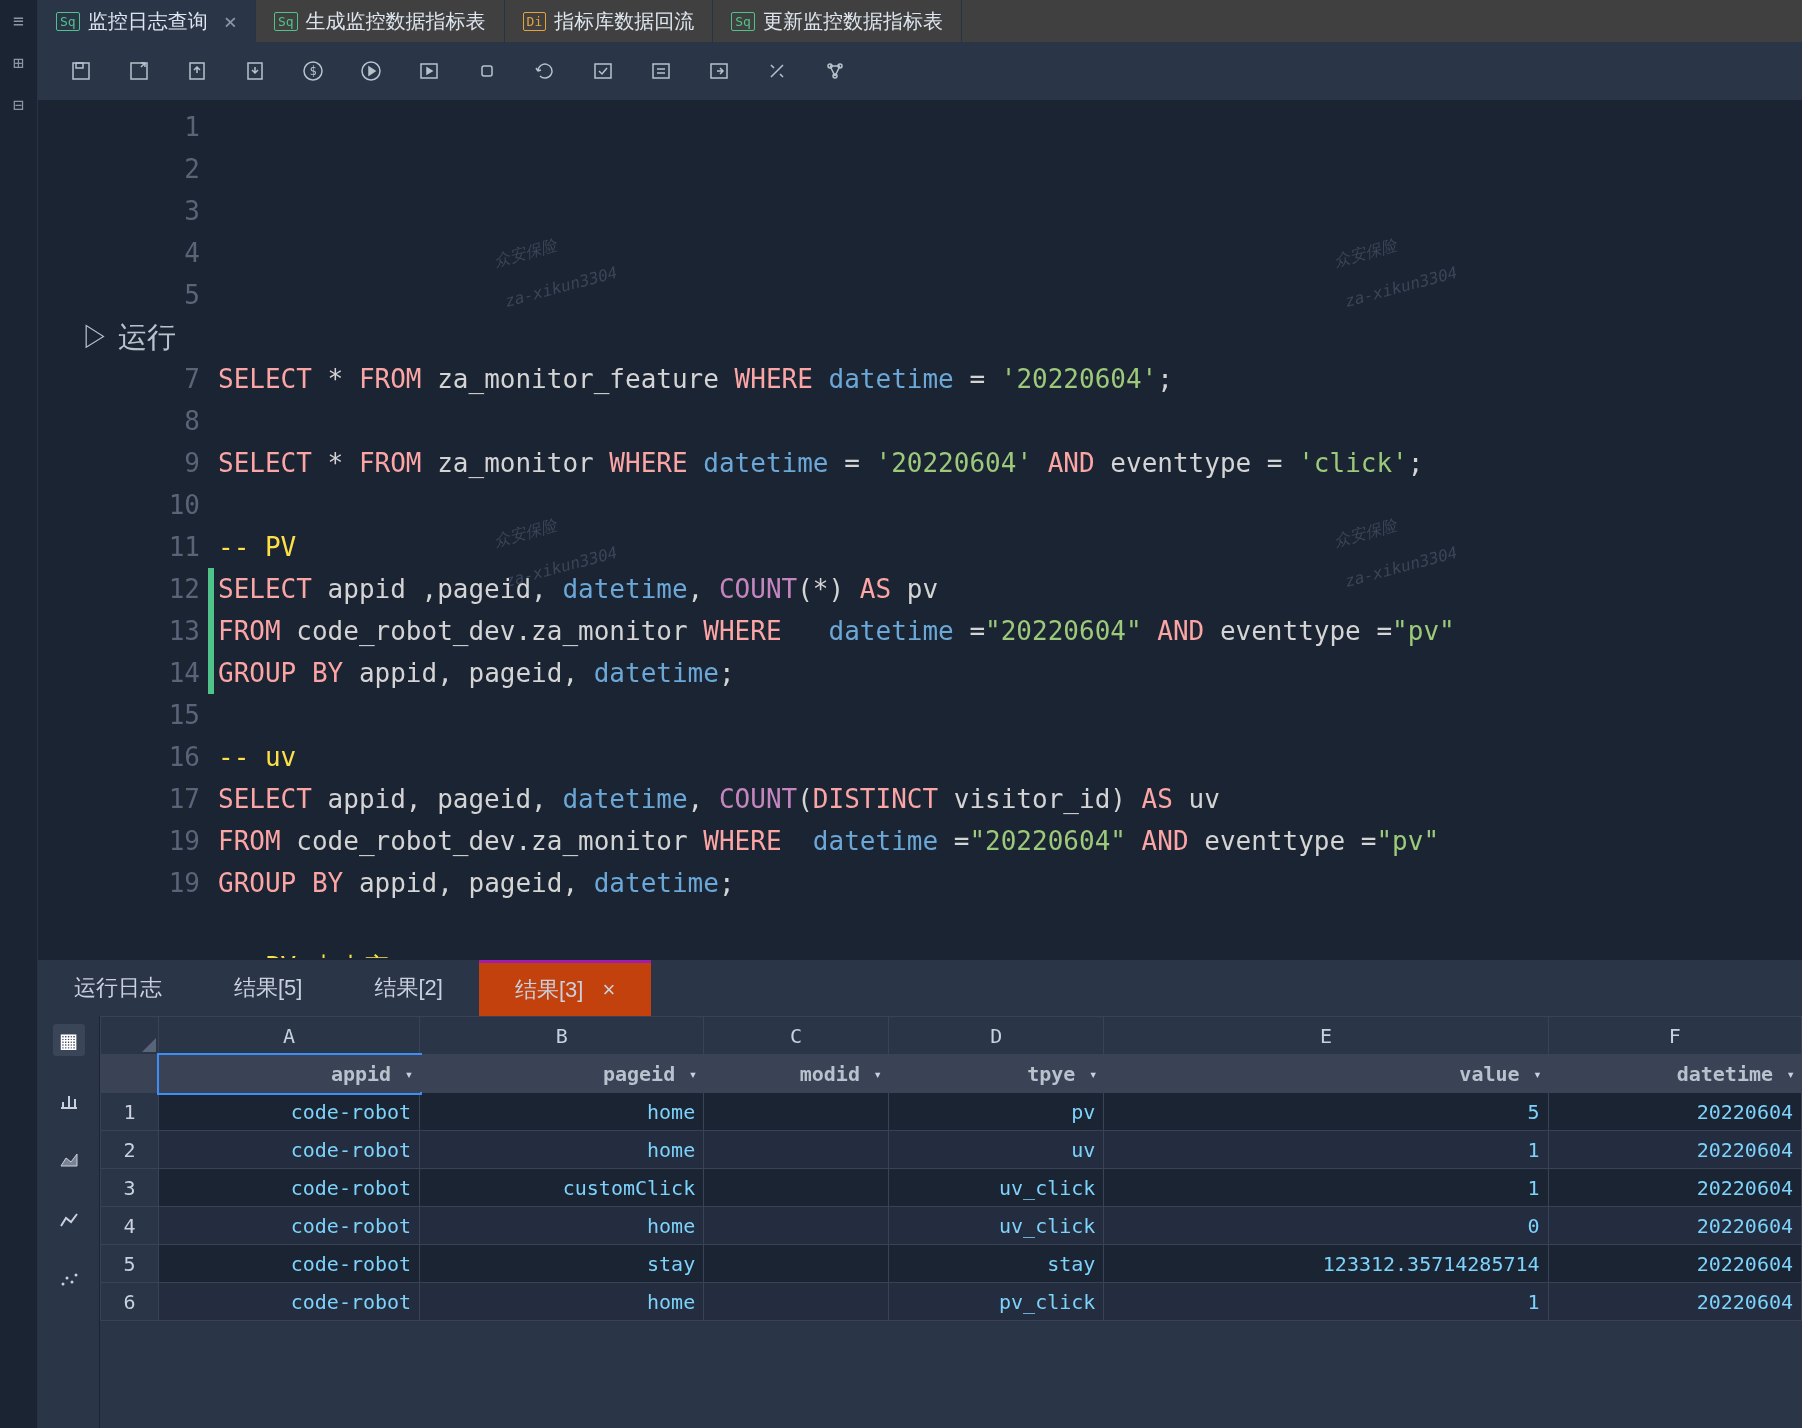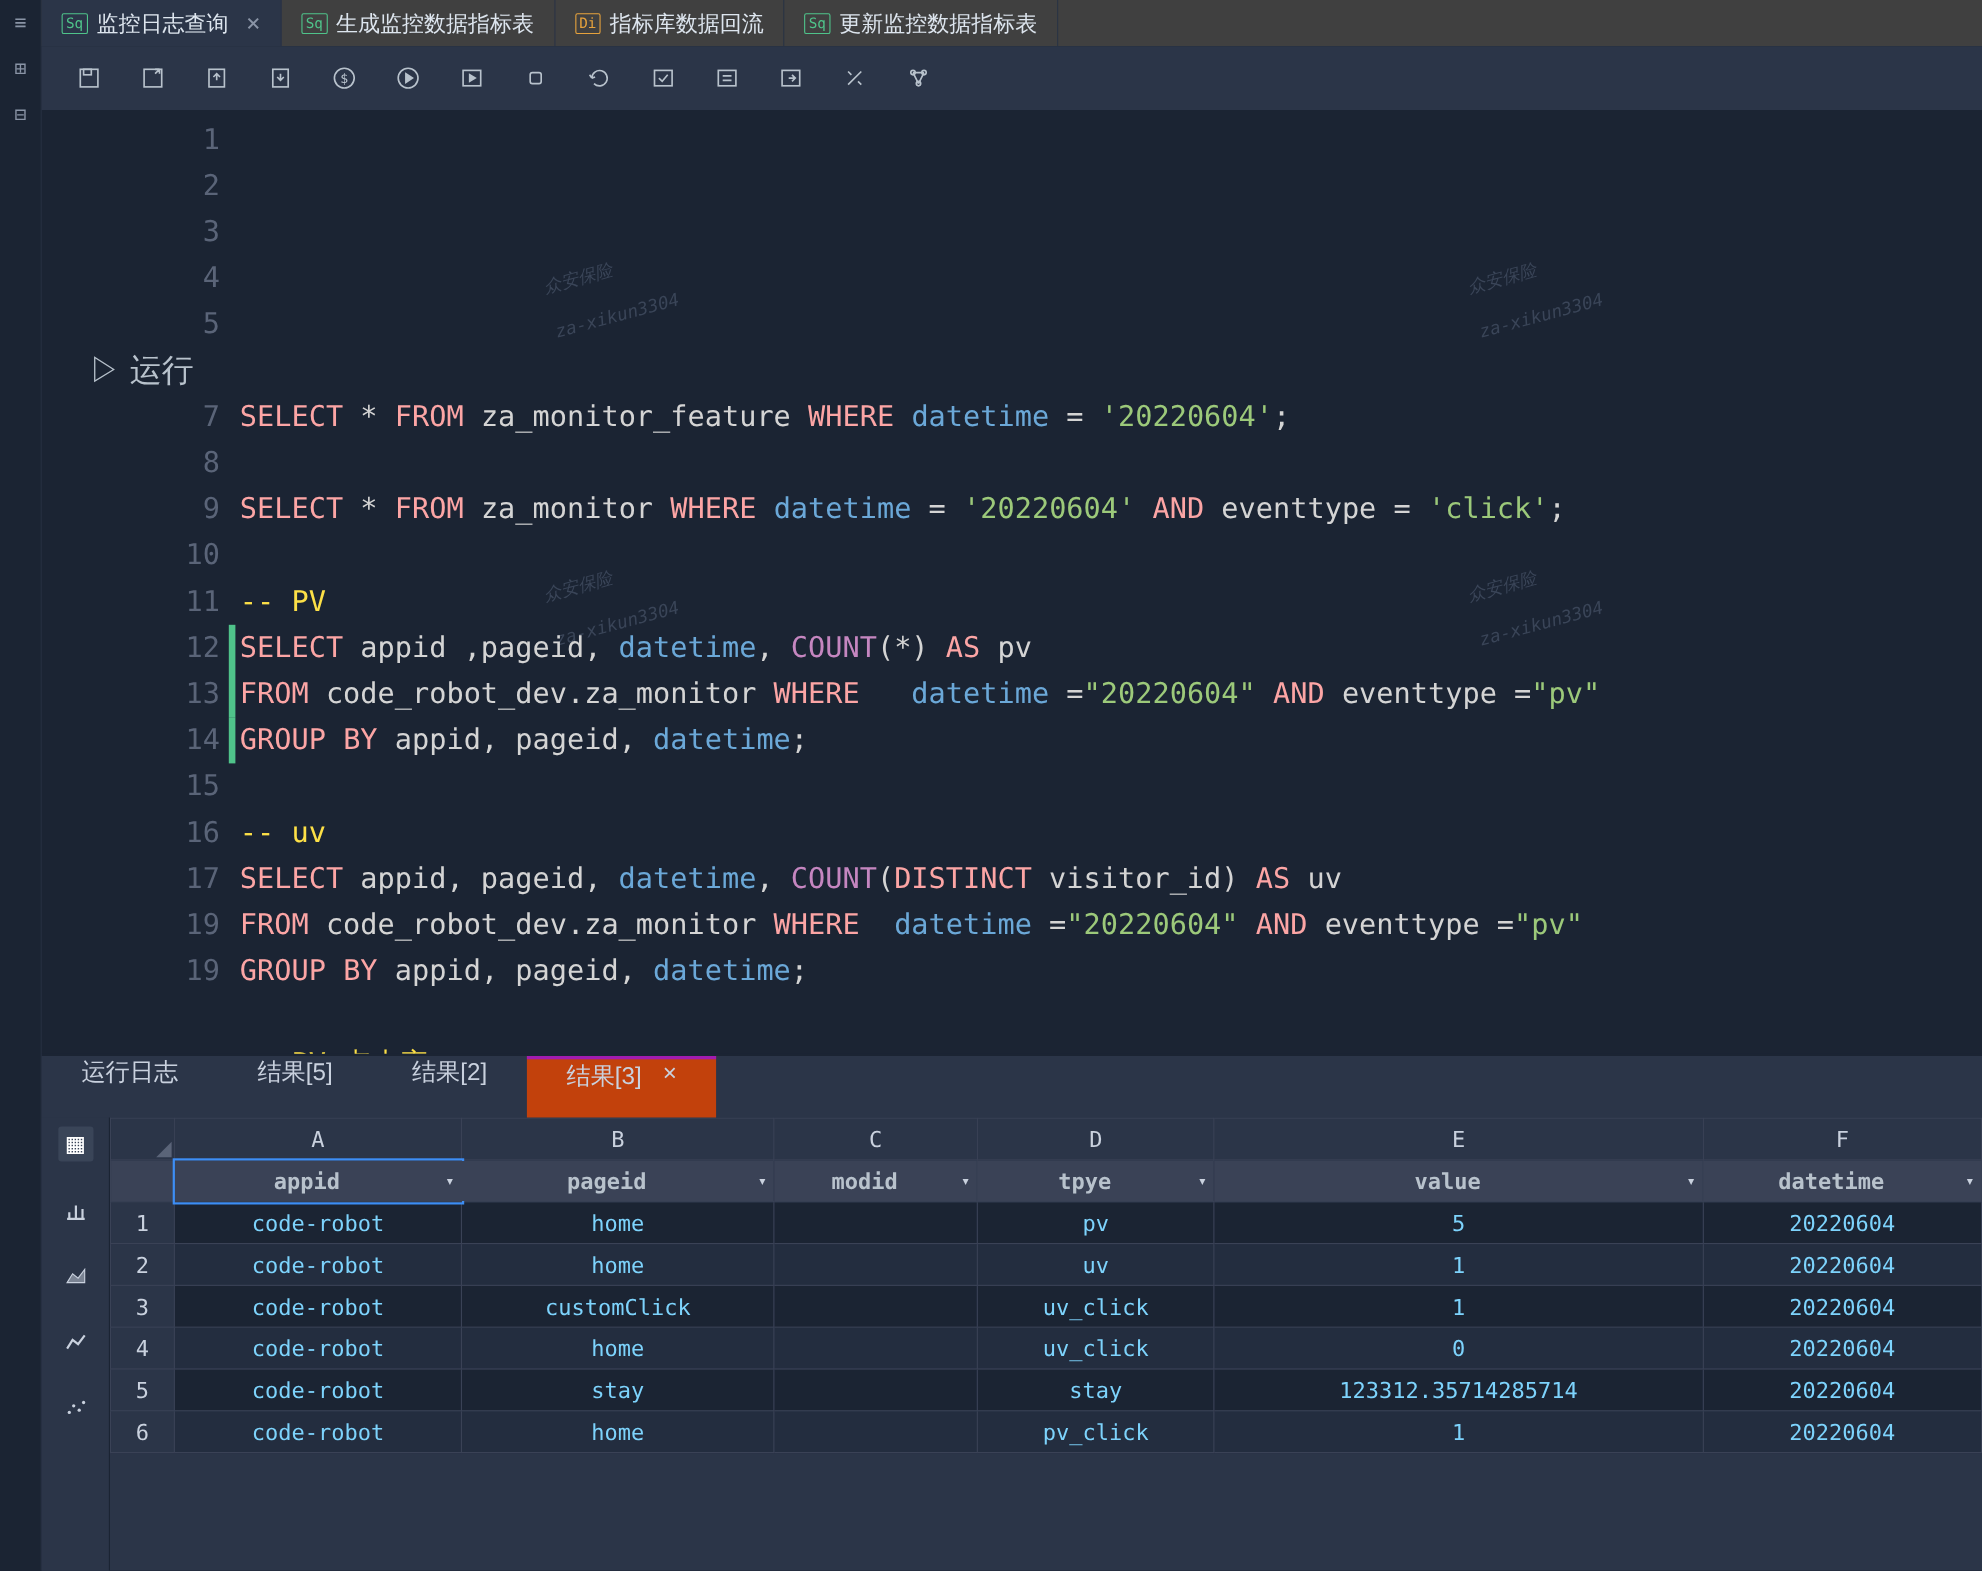--- a/index.html
+++ b/index.html
@@ -42,30 +42,30 @@
 .fn { color: #c586c0; }
 .str { color: #9cc97a; }
 .num { color: #6ba8d8; }
 .id { color: #d4d4d4; }
 .cm { color: #fde047; }
 .watermark { position: absolute; color: #3a4558; font-size: 16px; font-style: italic; transform: rotate(-15deg); pointer-events: none; }
 
 
 .results { height: 470px; background: #2b3548; border-top: 2px solid #1b2433; display: flex; flex-direction: column; }
 .result-tabs { display: flex; height: 56px; font-size: 22px; font-family: -apple-system, sans-serif; }
-.rtab { padding: 0 36px; display: flex; align-items: flex-start; color: #c9d1de; gap: 20px; }
+.rtab { padding: 0 36px; display: flex; align-items: center; color: #c9d1de; gap: 20px; }
 .rtab.active { background: #c2410c; border-top: 3px solid #a21caf; gap: 19px; }
 .results-body { flex: 1; display: flex; }
 .result-sidebar { width: 62px; background: #2b3548; border-right: 1px solid #1b2433; display: flex; flex-direction: column; padding-top: 8px; gap: 28px; align-items: center; }
 .rs-icon { width: 32px; height: 32px; display: flex; align-items: center; justify-content: center; color: #c9d1de; font-size: 26px; }
 .rs-icon.active { color: #fff; background: #3a4558; border-radius: 3px; }
 .grid { flex: 1; overflow: auto; }
 
 table { border-collapse: collapse; width: 100%; font-size: 20px; }
-th, td { border: 1px solid #3a4256; padding: 4px 8px; text-align: center; height: 38px; }
+th, td { border: 1px solid #3a4256; padding: 4px 8px; text-align: right; height: 38px; }
 .col-letter { background: #2b3548; text-align: center; color: #c9d1de; font-weight: normal; }
 .row-num { background: #2b3548; text-align: center; color: #c9d1de; width: 58px; }
 .filter-row th { background: #3a4256; position: relative; padding-right: 28px; }
 .filter-row th.active-filter { outline: 2px solid #3d8ef5; }
 .filter-row .chev { position: absolute; right: 6px; top: 50%; transform: translateY(-50%); font-size: 14px; color: #c9d1de; }
 .corner { background: #2b3548; width: 58px; position: relative; }
 .corner::after { content: ""; position: absolute; right: 2px; bottom: 2px; width: 0; height: 0; border-left: 14px solid transparent; border-bottom: 14px solid #5a6478; }
 td.data { background: #1b2433; color: #7dd3fc; }
 tr.alt td.data { background: #232d3f; }
 </style>

